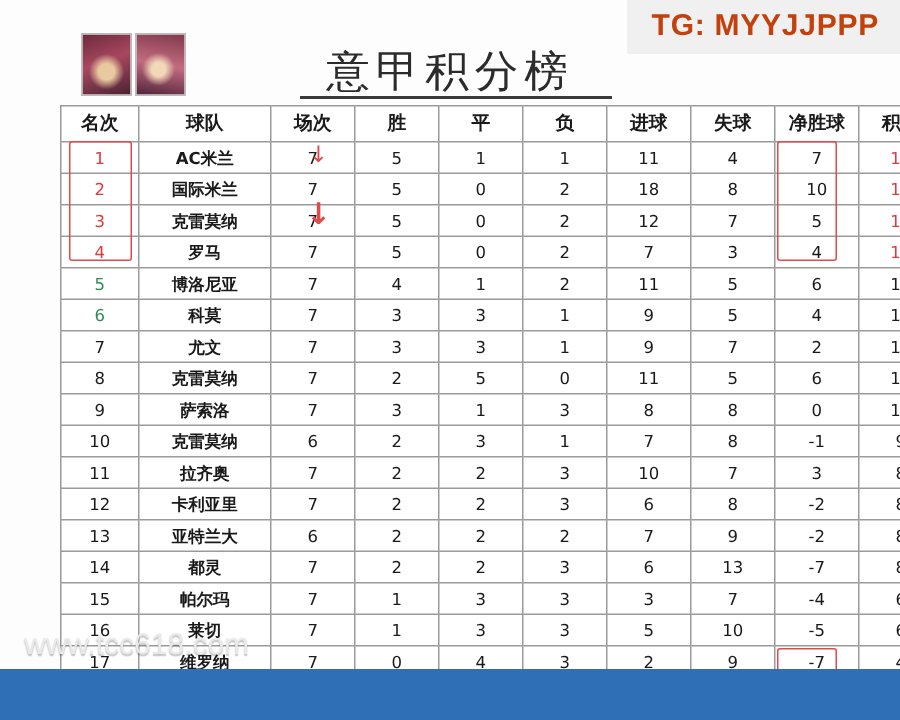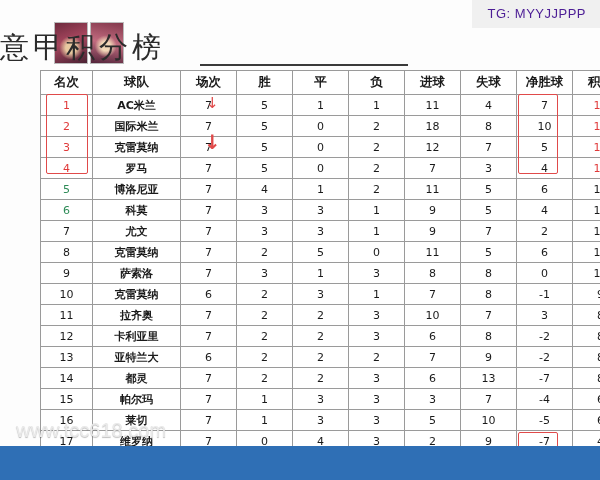--- a/index.html
+++ b/index.html
@@ -20,23 +20,23 @@
     width: 600px;
     height: 480px;
     background: #fdfdfd;
   }
   
   #tg-tag {
     position: absolute;
     right: 0;
     top: 0;
     background: #f0f0f0;
-    color: #4c1d95;
-    font-size: 13px;
-    font-weight: normal;
+    color: #c2410c;
+    font-size: 20px;
+    font-weight: bold;
     padding: 6px 14px 7px 16px;
     letter-spacing: 0.5px;
     font-family: "Liberation Sans", sans-serif;
   }
   
   #thumbs {
     position: absolute;
     left: 54px;
     top: 22px;
     display: flex;
@@ -56,20 +56,21 @@
     background:
       radial-gradient(circle at 46% 58%, #f2d8b8 0 16%, rgba(242,216,184,0) 38%),
       linear-gradient(190deg, #83384c 0%, #c26c80 50%, #52243a 100%);
   }
   
   #title {
     position: absolute;
     left: 0;
     right: 0;
     top: 28px;
+    text-align: center;
     font-size: 29px;
     letter-spacing: 4px;
     color: #2b2b2b;
     font-family: "DejaVu Sans", "Liberation Sans", sans-serif;
   }
   #title-underline {
     position: absolute;
     left: 200px;
     top: 64px;
     width: 208px;

